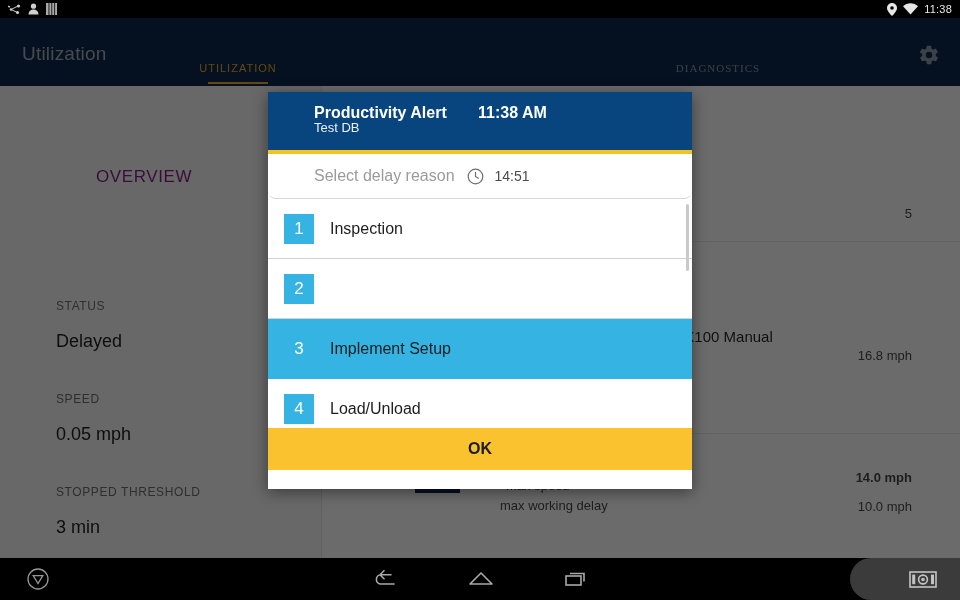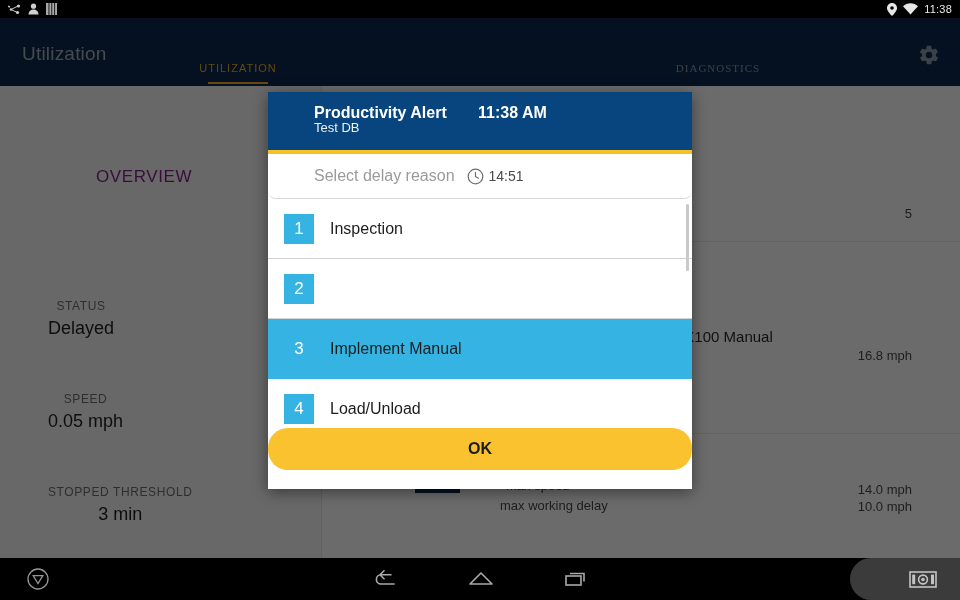--- a/index.html
+++ b/index.html
@@ -56,23 +56,23 @@
     background:#d7d7d7; z-index:5; overflow:hidden;
   }
   .leftpanel{
     position:absolute; left:0; top:0; width:322px; height:472px;
     background:#d0d0d0; border-right:1px solid #c2c2c2;
   }
   .lbl-overview{
     position:absolute; left:48px; top:81px;
     font-size:17px; color:#701a75; letter-spacing:.6px;margin-left:48px;
   }
-  .field{ position:absolute; left:48px;text-align:center; }
+  .field{ position:absolute; left:56px; }
   .field .k{ font-size:12px; color:#5d5d5d; letter-spacing:.6px; }
-  .field .v{ font-size:18px; color:#1a1a1a; margin-top:5px; }
+  .field .v{ font-size:18px; color:#1a1a1a; margin-top:18px; }
   .f-status{ top:213px; }
   .f-speed{ top:306px; }
   .f-threshold{ top:399px; }
 
   .rightpanel{ position:absolute; left:322px; top:0; width:638px; height:472px; }
   .hr-line{ position:absolute; left:0; width:638px; height:1px; background:#c6c6c6; }
   .rp-num{ position:absolute; font-size:13px; color:#3a3a3a; text-align:right; }
   .rp-txt{ position:absolute; font-size:15px; color:#1f1f1f; }
   .rp-small{ position:absolute; font-size:13px; color:#3c3c3c; }
   .rp-bar{ position:absolute; left:93px; top:401px; width:45px; height:6px; background:#0a2340; }
@@ -104,21 +104,21 @@
   .dlg-sub{
     position:absolute; left:46px; top:28px;
     font-size:13px; color:#eceff3;
   }
   .dlg-prompt{
     height:45px; position:relative; border-bottom:1px solid #d8d8d8;
     display:flex; align-items:center; padding-left:46px;border-radius:8px;
   }
   .prompt-text{ font-size:16px; color:#9a9a9a; }
   .clock-ico{ margin-left:12px; display:inline-flex; align-items:center; }
-  .prompt-timer{ font-size:14px; color:#4a4a4a; margin-left:5px; }
+  .prompt-timer{ font-size:14px; color:#4a4a4a; margin-left:11px; }
 
   .list{ position:relative; height:229px; overflow:hidden; }
   .row{
     height:60px; display:flex; align-items:center;
     border-bottom:1px solid #d2d2d2; background:#fff; position:relative;
   }
   .row.selected{ background:#35b4e3; border-bottom-color:#35b4e3; }
   .badge{
     width:30px; height:30px; margin-left:16px;
     background:#35b4e3; color:#fff; font-size:17px;
@@ -126,21 +126,21 @@
   }
   .row.selected .badge{ background:transparent; color:#fff; }
   .row-label{ margin-left:16px; font-size:16px; color:#1d1d1d; }
   .scrollbar{
     position:absolute; right:3px; top:5px; width:3px; height:67px;
     background:#c9c9c9; border-radius:2px;
   }
   .dlg-ok{
     height:42px; background:#f9c22e; display:flex;
     align-items:center; justify-content:center;
-    font-size:16px; font-weight:bold; color:#1c1c1c; cursor:pointer;border-radius:20px;
+    font-size:16px; font-weight:bold; color:#1c1c1c; cursor:pointer;
   }
 
   
   .navbar{
     position:absolute; bottom:0; left:0; width:960px; height:42px;
     background:#000; z-index:60;
   }
   .nav-ico{ position:absolute; top:9px; opacity:.82; }
   .n-circle{ left:26px; }
   .n-back{ left:368px; }
@@ -229,21 +229,21 @@
       <div class="v">3 min</div>
     </div>
   </div>
 
   <div class="rightpanel">
     <div class="hr-line" style="top:155px;"></div>
     <div class="hr-line" style="top:347px;"></div>
     <div class="rp-num" style="right:48px; top:120px;">5</div>
     <div class="rp-txt" style="left:354px; top:242px;">1X100 Manual</div>
     <div class="rp-small" style="right:48px; top:262px;">16.8 mph</div>
-    <div class="rp-small" style="right:48px; top:396px;">14.0 mph</div>
+    <div class="rp-small" style="right:48px; top:384px;font-weight:bold;">14.0 mph</div>
     <div class="rp-small" style="right:48px; top:413px;">10.0 mph</div>
     <div class="rp-bar"></div>
     <div class="rp-small" style="left:184px; top:392px; color:#3c3c3c;">max speed</div>
     <div class="rp-small" style="left:178px; top:412px; color:#3c3c3c;">max working delay</div>
   </div>
 </div>
 
 <div class="scrim"></div>
 
 <div class="dialog">
@@ -267,21 +267,21 @@
   <div class="list">
     <div class="row">
       <div class="badge">1</div>
       <div class="row-label">Inspection</div>
     </div>
     <div class="row">
       <div class="badge">2</div>
     </div>
     <div class="row selected">
       <div class="badge">3</div>
-      <div class="row-label">Implement Manual</div>
+      <div class="row-label">Implement Setup</div>
     </div>
     <div class="row">
       <div class="badge">4</div>
       <div class="row-label">Load/Unload</div>
     </div>
     <div class="scrollbar"></div>
   </div>
 
   <div class="dlg-ok">OK</div>
 </div>

